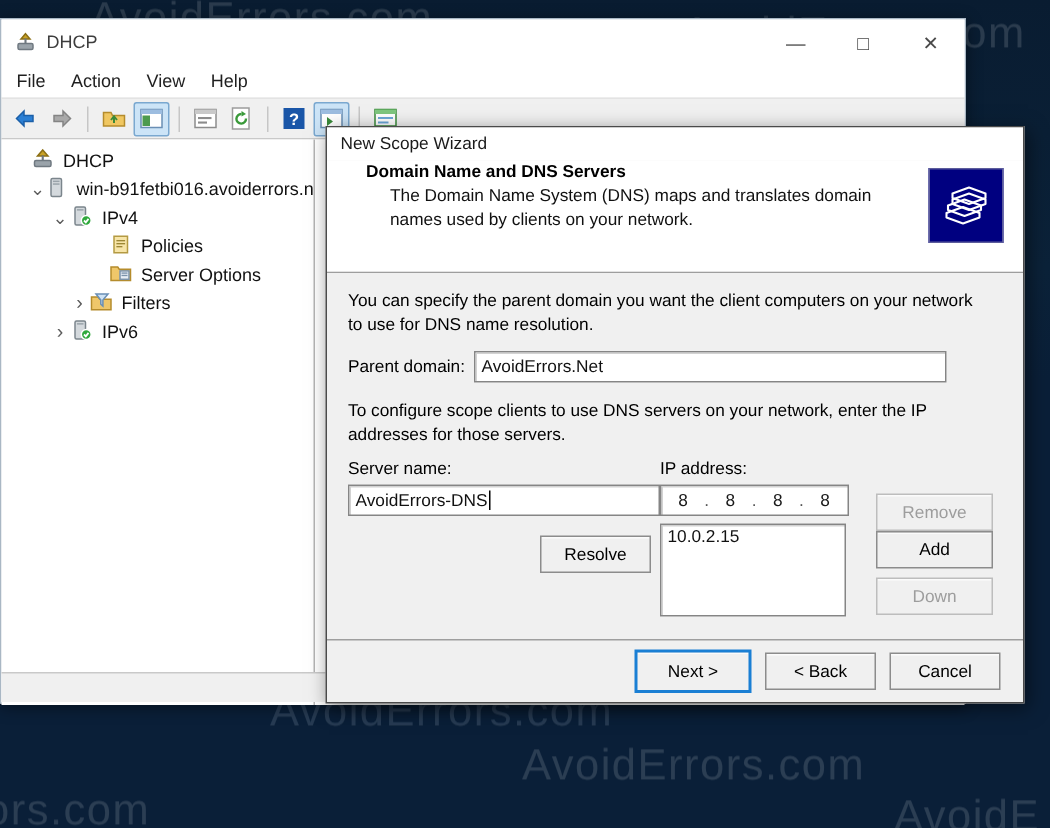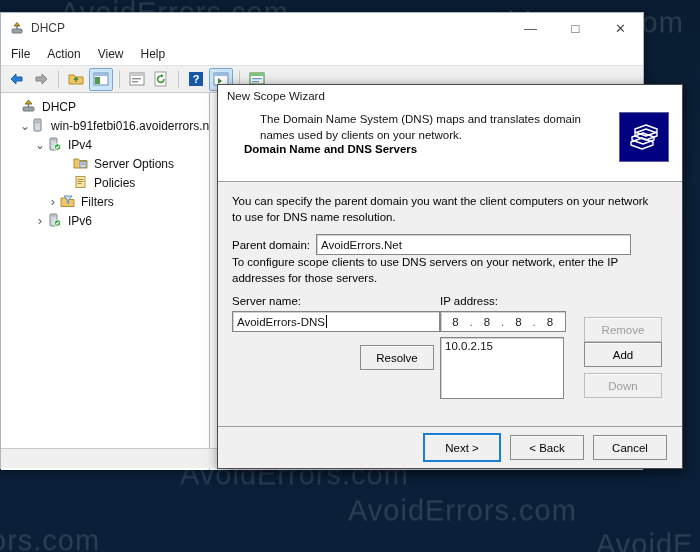--- a/index.html
+++ b/index.html
@@ -228,37 +228,37 @@
               <rect x="3" y="1" width="7" height="12" rx="1" fill="#d4d9dd" stroke="#7b858c"></rect>
               <rect x="4.3" y="2.4" width="4.4" height="1" fill="#9aa3aa"></rect>
               <circle cx="10.5" cy="10" r="3.3" fill="#2fa83c" stroke="#fff"></circle>
               <path d="M9 10 L10.2 11.2 L12 8.9" stroke="#fff" stroke-width="1.2" fill="none"></path>
             </svg></span>
           <span>IPv4</span>
         </div>
         <div class="node" style="padding-left: 58px;">
           <span class="chev"></span>
           <span class="nicon" style="line-height: 0;"><svg width="15" height="14" viewBox="0 0 15 14">
+              <rect x="3" y="1.5" width="9" height="11" fill="#f7e5a8" stroke="#b49a42"></rect>
+              <rect x="4.6" y="4" width="5.8" height="0.9" fill="#9c8735"></rect>
+              <rect x="4.6" y="6" width="5.8" height="0.9" fill="#9c8735"></rect>
+              <rect x="4.6" y="8" width="4" height="0.9" fill="#9c8735"></rect>
+            </svg></span>
+          <span>Policies</span>
+        </div>
+        <div class="node" style="padding-left: 58px;">
+          <span class="chev"></span>
+          <span class="nicon" style="line-height: 0;"><svg width="15" height="14" viewBox="0 0 15 14">
               <path d="M1 3 H5.5 L6.5 4.5 H14 V12 H1 Z" fill="#efc76a" stroke="#b58c2c"></path>
               <rect x="7" y="5.6" width="6" height="5.6" fill="#e8eef5" stroke="#7b93ab"></rect>
               <rect x="8" y="6.6" width="4" height="0.9" fill="#7b93ab"></rect>
               <rect x="8" y="8.2" width="4" height="0.9" fill="#7b93ab"></rect>
             </svg></span>
           <span>Server Options</span>
         </div>
-        <div class="node" style="padding-left: 58px;">
-          <span class="chev"></span>
-          <span class="nicon" style="line-height: 0;"><svg width="15" height="14" viewBox="0 0 15 14">
-              <rect x="3" y="1.5" width="9" height="11" fill="#f7e5a8" stroke="#b49a42"></rect>
-              <rect x="4.6" y="4" width="5.8" height="0.9" fill="#9c8735"></rect>
-              <rect x="4.6" y="6" width="5.8" height="0.9" fill="#9c8735"></rect>
-              <rect x="4.6" y="8" width="4" height="0.9" fill="#9c8735"></rect>
-            </svg></span>
-          <span>Policies</span>
-        </div>
         <div class="node" style="padding-left: 45px;">
           <span class="chev" style="font-size: 13px;">›</span>
           <span class="nicon" style="line-height: 0;"><svg width="15" height="14" viewBox="0 0 15 14">
               <path d="M1 4 H5.5 L6.5 5.5 H14 V12.5 H1 Z" fill="#efc76a" stroke="#b58c2c"></path>
               <path d="M4 2 H12 L8.6 6 V10 L7.2 8.8 V6 Z" fill="#cfe3f5" stroke="#6a8fb5"></path>
             </svg></span>
           <span>Filters</span>
         </div>
         <div class="node" style="padding-left: 32px;">
           <span class="chev" style="font-size: 13px;">›</span>
@@ -277,40 +277,40 @@
   <div id="statusbar"></div>
 </div>
 
 <div id="wizard">
 
   <div id="wz-titlebar">
     <span id="wz-title">New Scope Wizard</span>
   </div>
 
   <div id="wz-header">
+    <div id="wz-head-title">Domain Name and DNS Servers</div>
     <div id="wz-head-sub">The Domain Name System (DNS) maps and translates domain names used by clients on your network.</div>
-    <div id="wz-head-title">Domain Name and DNS Servers</div>
     <div id="wz-icon">
       <svg width="34" height="32" viewBox="0 0 34 32">
         <g fill="none" stroke="#ffffff" stroke-width="1.4" stroke-linejoin="round">
           <path d="M8 8 L19 4 L30 8 L30 11 L19 15 L8 11 Z"></path>
           <path d="M8 12 L19 8 L30 12 L30 15 L19 19 L8 15 Z"></path>
           <path d="M5 16 L16 12 L27 16 L27 19 L16 23 L5 19 Z"></path>
           <path d="M4 21 L15 17 L26 21 L26 24 L15 28 L4 24 Z"></path>
         </g>
       </svg>
     </div>
   </div>
   <div id="wz-rule"></div>
 
   <div id="wz-body">
 
     <div class="para" style="width:420px;">You can specify the parent domain you want the client computers on your network to use for DNS name resolution.</div>
 
-    <div style="display:flex;align-items:center;">
+    <div style="display:flex;align-items:center;margin-bottom:12px;">
       <span class="lbl" style="width:84px;">Parent domain:</span>
       <div class="tin" style="width:309px;">
         <span>AvoidErrors.Net</span>
       </div>
     </div>
 
     <div class="para" style="width:424px;">To configure scope clients to use DNS servers on your network, enter the IP addresses for those servers.</div>
 
     <div style="display:flex;margin-top:6px;">
       <div style="width:208px;">

